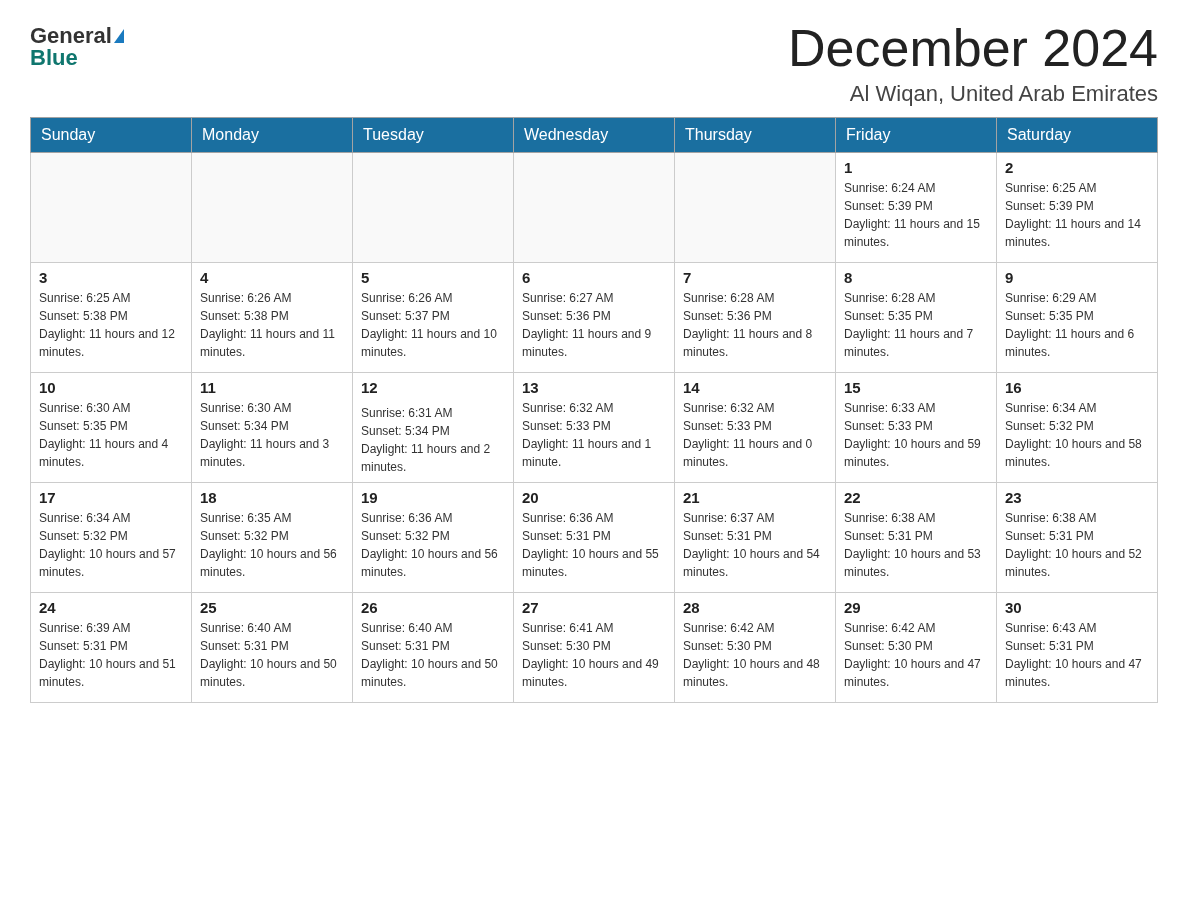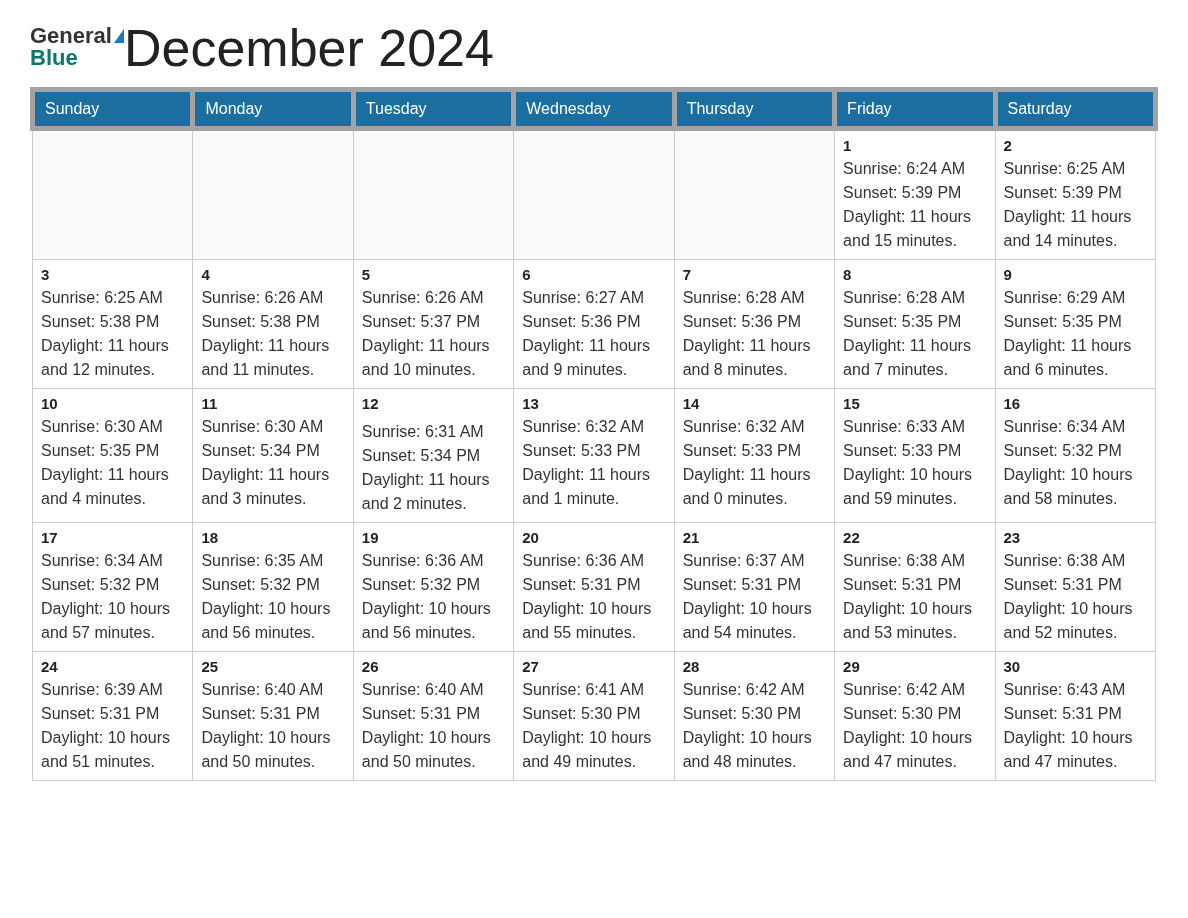--- a/index.html
+++ b/index.html
@@ -7,21 +7,21 @@
       font-family: Arial, Helvetica, sans-serif;
       background: #fff;
       color: #333;
       width: 1188px;
       min-height: 918px;
       padding: 20px 30px;
     }
     .header {
       display: flex;
       align-items: flex-start;
-      justify-content: flex-start;
+      justify-content: space-between;
       margin-bottom: 10px;
     }
     .logo {
       display: flex;
       flex-direction: column;
       align-items: flex-start;
       padding-top: 5px;
     }
     .logo-general {
       font-size: 22px;
@@ -63,38 +63,38 @@
       border-collapse: collapse;
       margin-top: 8px;
     }
     .calendar th {
       background: #1a6fa0;
       color: #fff;
       font-size: 16px;
       font-weight: normal;
       padding: 8px 10px;
       text-align: left;
-      border: 5px solid #a3a3a3;
+      border: 1px solid #a3a3a3;
     }
     .calendar td {
       vertical-align: top;
       border: 1px solid #ccc;
       padding: 6px 8px;
       width: 14.28%;
       min-height: 100px;
     }
     .day-num {
       font-size: 15px;
       font-weight: bold;
       color: #222;
       display: block;
       margin-bottom: 3px;
     }
     .day-info {
-      font-size: 16px;
+      font-size: 12px;
       color: #333;
       line-height: 1.5;
     }
     .empty-cell {
       background: #f9f9f9;
     }
     tr.week-row td {
       height: 110px;
     }
   </style>
@@ -104,20 +104,21 @@
 <div class="header">
   <div class="logo">
     <div style="display:flex;align-items:center;">
       <span class="logo-general">General</span>
       <span class="logo-triangle"></span>
     </div>
     <span class="logo-blue">Blue</span>
   </div>
   <div class="title-block">
     <div class="month-title">December 2024</div>
+    <div class="location">Al Wiqan, United Arab Emirates</div>
   </div>
 </div>
 
 <table class="calendar">
   <thead>
     <tr>
     <th>Sunday</th>
         <th>Monday</th>
         <th>Tuesday</th>
         <th>Wednesday</th>

